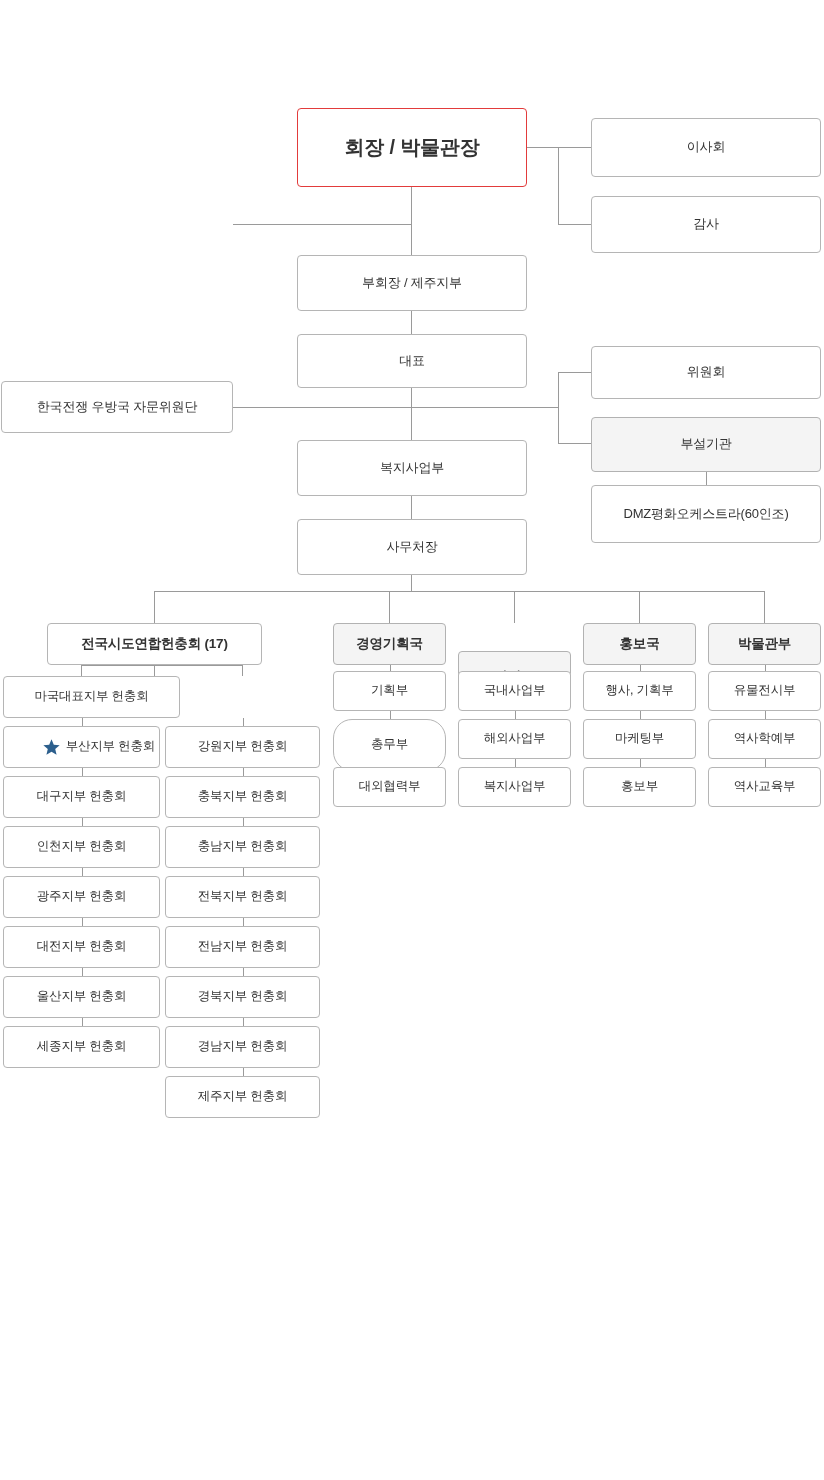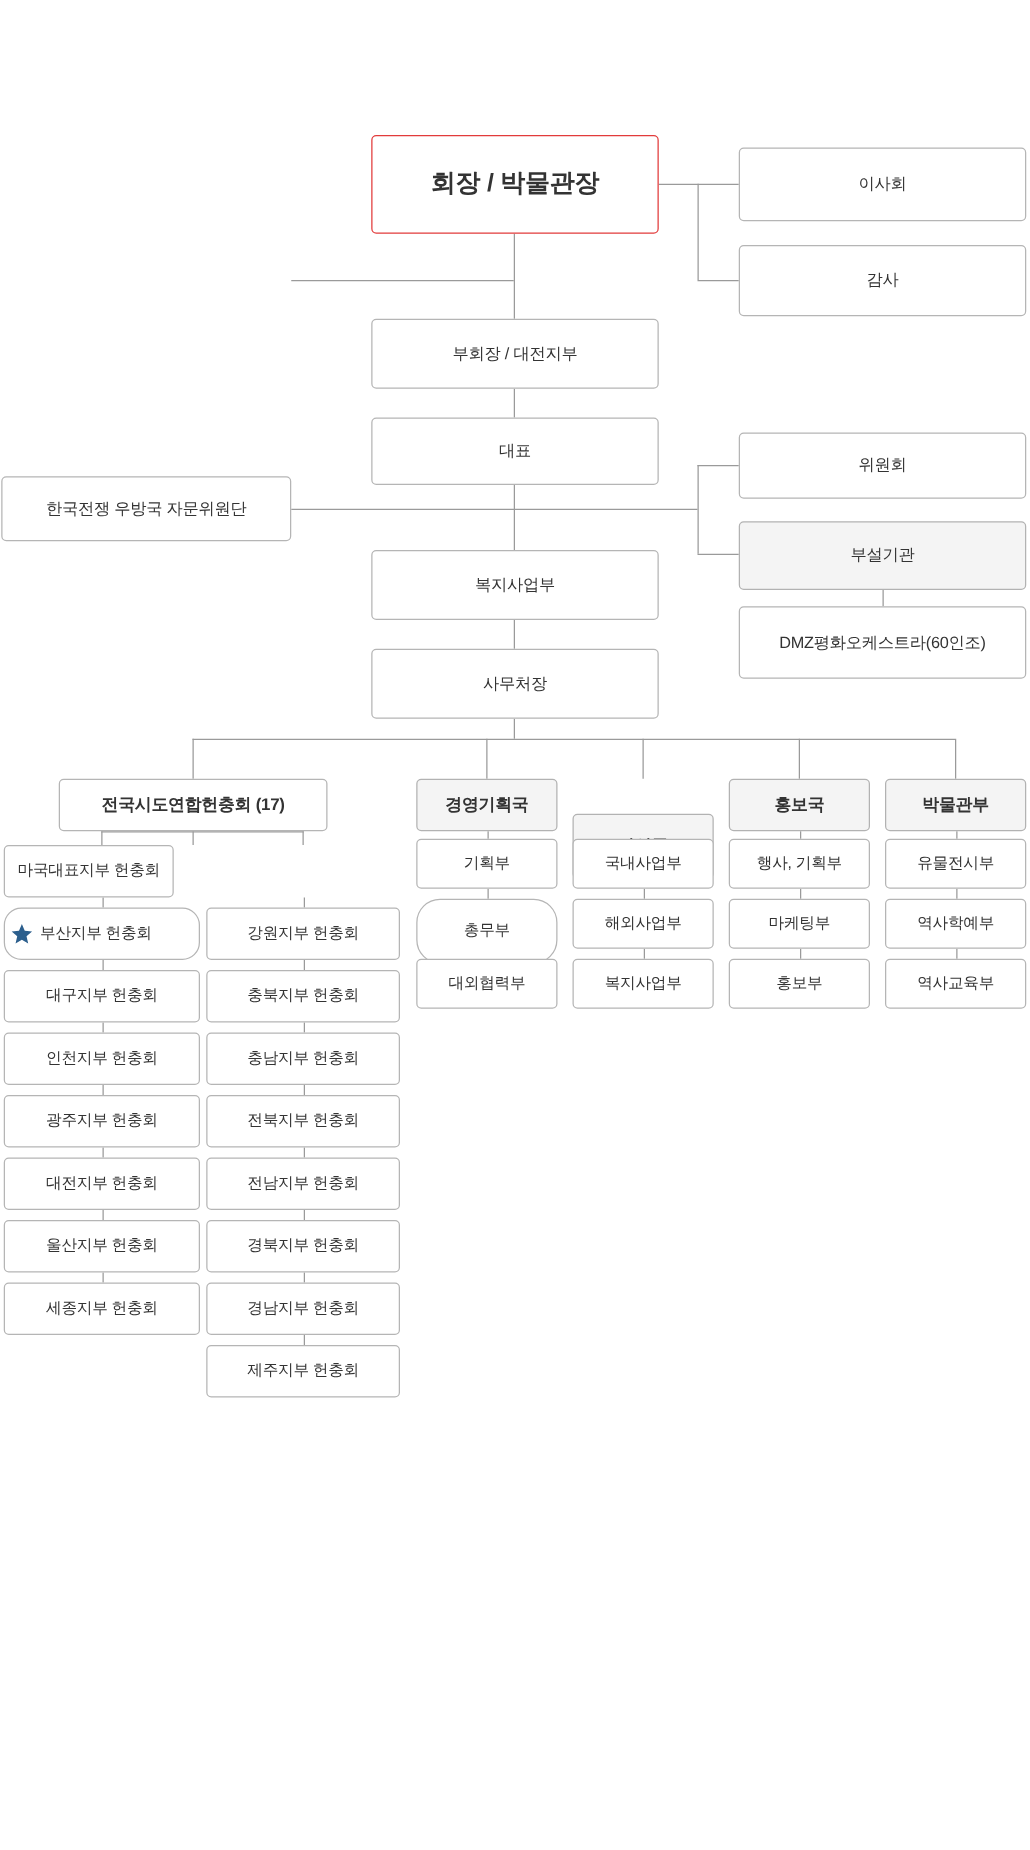--- a/index.html
+++ b/index.html
@@ -55,22 +55,21 @@
   }
   .node.small {
     font-size: 12.5px;
   }
   .node .label {
     display: inline-block;
     white-space: nowrap;
   }
   
   .node.with-star {
-    justify-content: flex-start;
-    border-radius: 14px;
+    justify-content: flex-end;
   }
   .star-wrap {
     display: inline-flex;
     align-items: center;
     gap: 5px;
   }
   .star-icon {
     width: 19px;
     height: 19px;
     flex: 0 0 19px;
@@ -134,21 +133,21 @@
   <div class="node" style="left:591px; top:118px; width:230px; height:59px;">
     <span class="label">이사회</span>
   </div>
 
   <div class="node" style="left:591px; top:196px; width:230px; height:57px;">
     <span class="label">감사</span>
   </div>
 
 
   <div class="node" style="left:297px; top:255px; width:230px; height:56px;">
-    <span class="label">부회장 / 대전지부</span>
+    <span class="label">부회장 / 제주지부</span>
   </div>
 
   <div class="node" style="left:297px; top:334px; width:230px; height:54px;">
     <span class="label">대표</span>
   </div>
 
   <div class="node" style="left:297px; top:440px; width:230px; height:56px;">
     <span class="label">복지사업부</span>
   </div>
 
@@ -174,21 +173,21 @@
 
   <div class="node head" style="left:47px; top:623px; width:215px; height:42px;">
     <span class="label">전국시도연합헌충회 (17)</span>
   </div>
 
   <div id="federation-left"></div>
   <div id="federation-right"></div>
 
   <div id="departments"></div>
 
-<div class="node small" style="left: 3px; top: 676px; width: 136px; height: 42px;">
+<div class="node small" style="left: 3px; top: 676px; width: 177px; height: 42px;">
       <span class="label">마국대표지부 헌충회</span>
     </div>
     <div class="node small with-star" style="left: 3px; top: 726px; width: 157px; height: 42px;">
       <span class="star-wrap">
         <span class="star-icon"><svg viewBox="0 0 24 24" width="19" height="19" aria-hidden="true">
             <path d="M12 1.6 14.9 8.4 22.3 9.1 16.7 14 18.4 21.2 12 17.4 5.6 21.2 7.3 14 1.7 9.1 9.1 8.4Z" fill="#2c5f8d" stroke="#1f4straight" stroke-width="0"></path>
           </svg></span>
         <span class="label">부산지부 헌충회</span>
       </span>
     </div>

